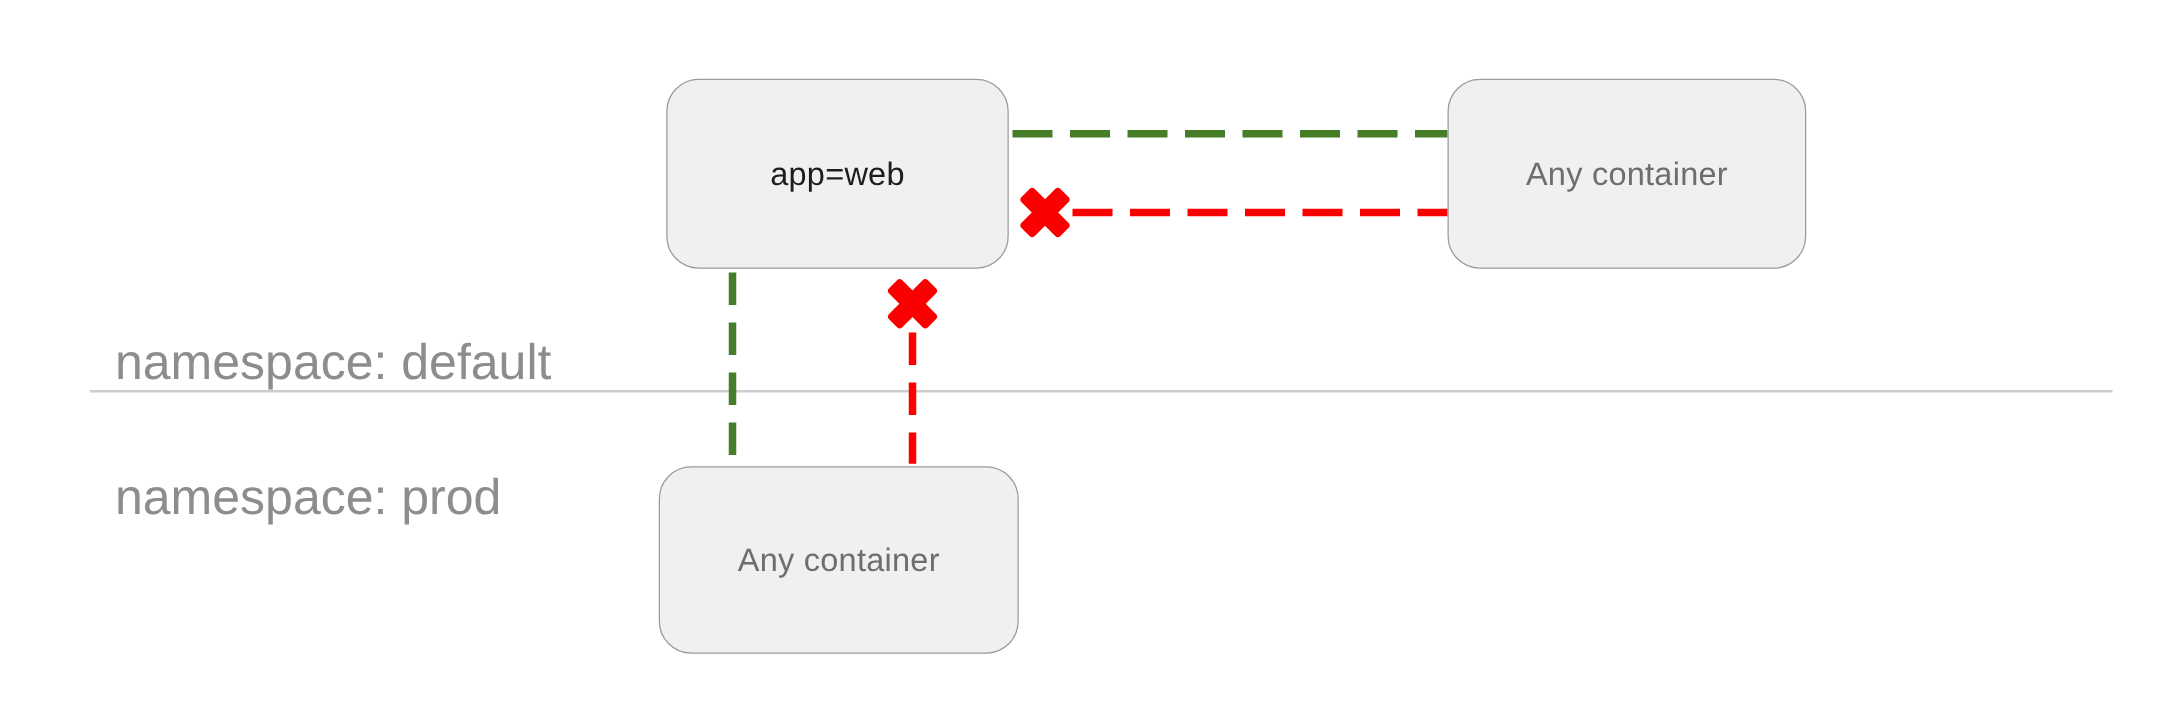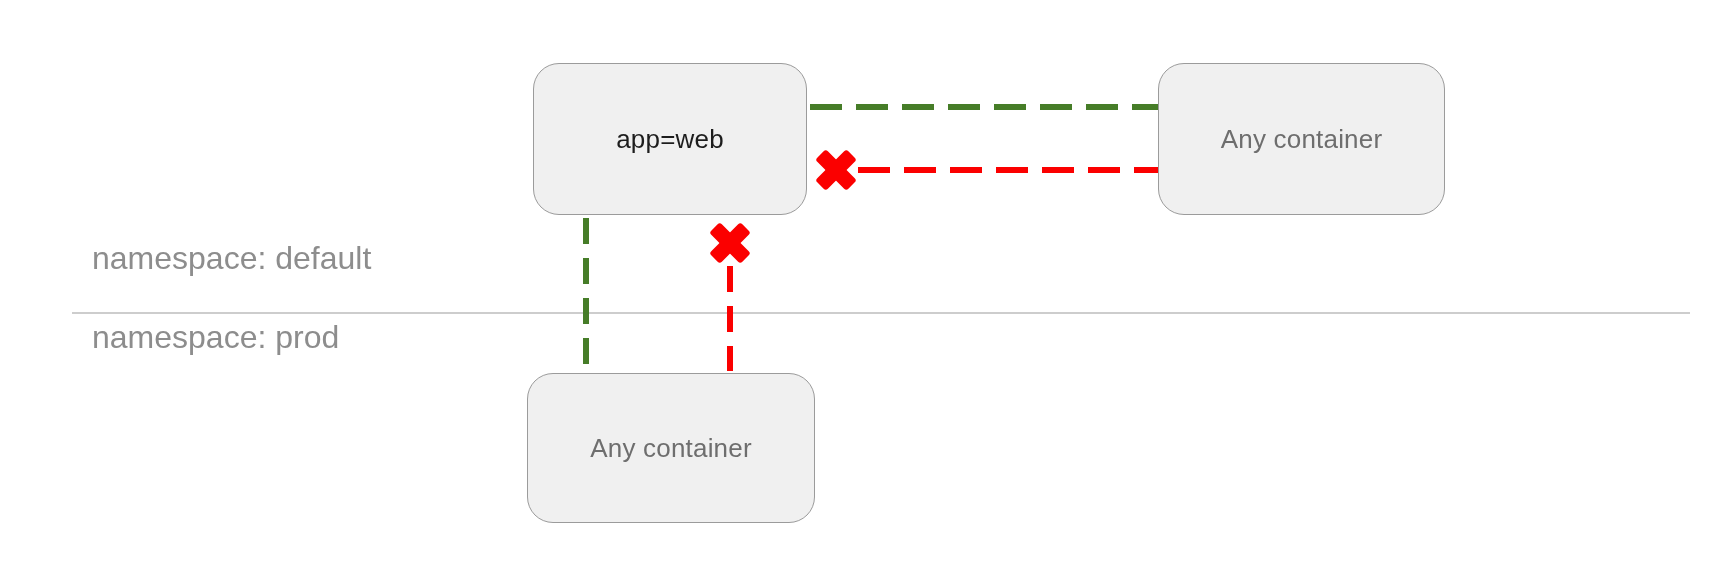--- a/index.html
+++ b/index.html
@@ -59,27 +59,28 @@
     color: var(--node-text-secondary, #6e6e6e);
   }
   .node-any-prod {
     left: 527px; top: 373px;
     width: 288px; height: 150px;
     color: var(--node-text-secondary, #6e6e6e);
   }
   .namespace-label {
     position: absolute;
     left: 92px;
-    font-size: 32px;
+    font-size: 40px;
     line-height: 36px;
     color: var(--namespace-text, #8d8d8d);
     white-space: nowrap;
+    margin-top: 32px;
   }
   .ns-default { top: 240px; }
-  .ns-prod    { top: 319px; }
+  .ns-prod    { top: 348px; }
   .divider {
     position: absolute;
     left: 72px; top: 312px;
     width: 1618px; height: 2px;
     background: var(--divider, #cdcdcd);
   }
   .xmark {
     position: absolute;
     width: 42px; height: 42px;
     pointer-events: none;

